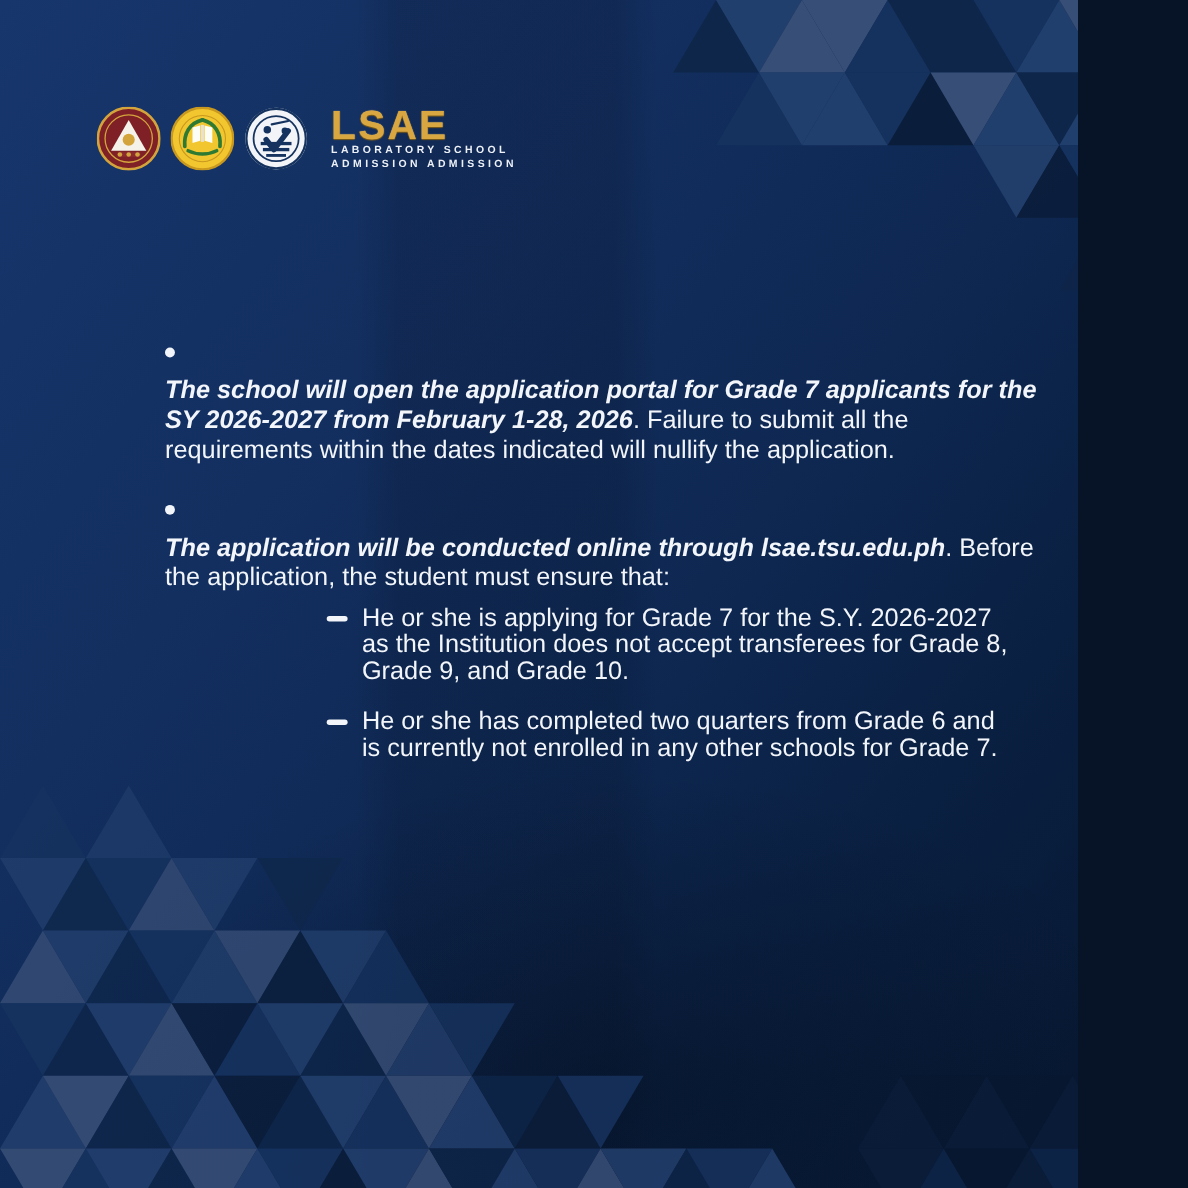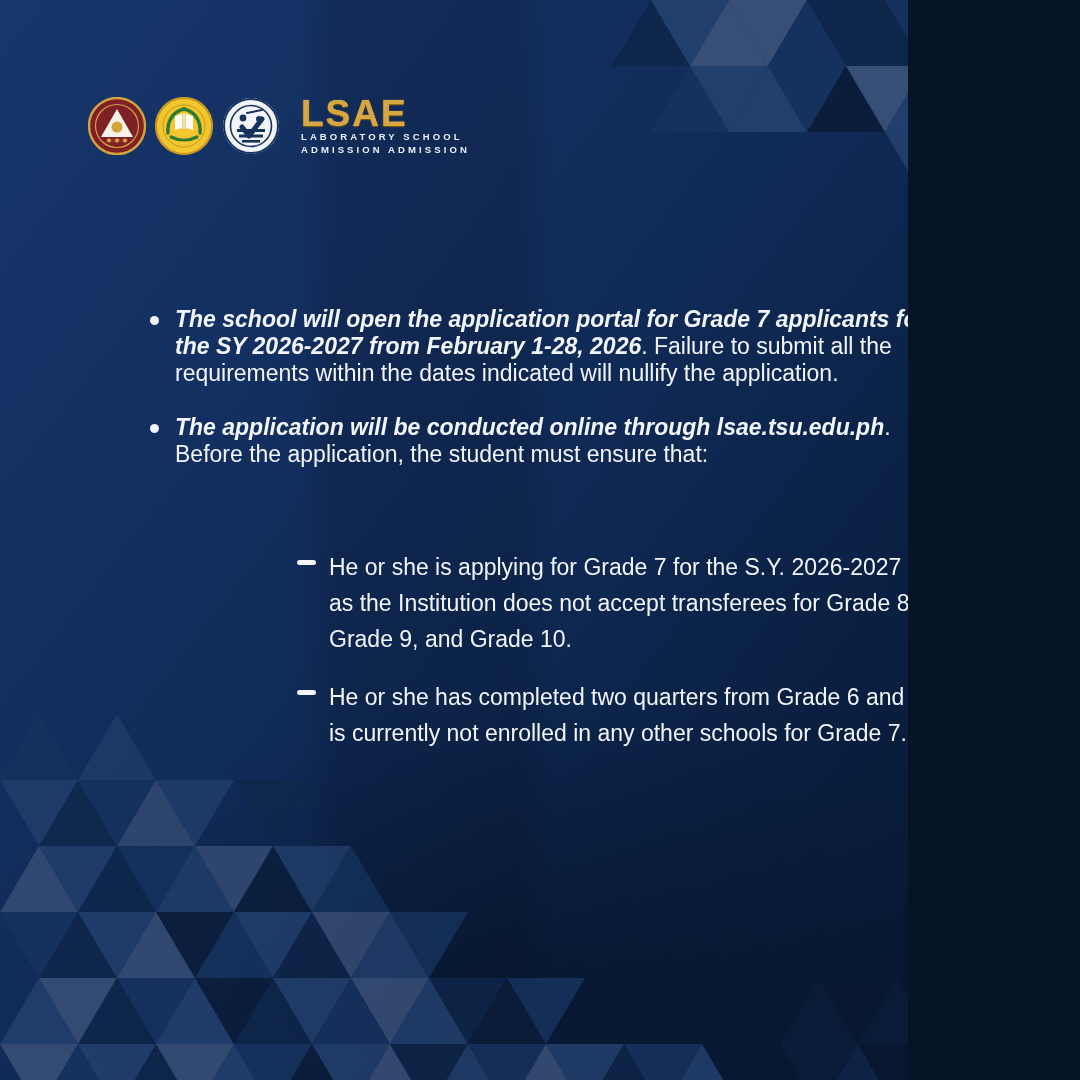--- a/index.html
+++ b/index.html
@@ -1,17 +1,17 @@
 <!DOCTYPE html>
 <html><head>
 <meta charset="utf-8">
 <style>
   html,body{margin:0;padding:0;background:#071428;}
   .canvas{
-    position:relative;width:908px;height:1080px;overflow:hidden;
+    position:relative;width:980px;height:1080px;overflow:hidden;
     font-family:"Liberation Sans",sans-serif;
     background:linear-gradient(128deg,#17366C 0%,#132F60 32%,#0E2852 58%,#091E3E 82%,#071731 100%);
   }
   .bg-shade{
     position:absolute;inset:0;pointer-events:none;
     background:
       radial-gradient(ellipse 700px 420px at 58% 92%, rgba(3,9,20,0.38), transparent 70%),
       linear-gradient(90deg, transparent 33%, rgba(6,14,30,0.18) 37%, rgba(6,14,30,0.18) 57%, transparent 61%);
   }
   svg.tri-layer{position:absolute;inset:0;pointer-events:none;}
@@ -24,29 +24,29 @@
     color:#D9A741;text-shadow:0 1px 1px #7a5a14, 0 0 1px #f3cf7a;
   }
   .wordmark .sub{font-size:9.5px;letter-spacing:3.1px;color:#EDF1F7;line-height:1.35;font-weight:bold;}
 
   .heading{
     position:absolute;left:120px;top:209px;
     color:#D2A13D;font-size:26px;font-weight:800;letter-spacing:1.2px;line-height:32px;
   }
 
   .bullets{position:absolute;left:150px;top:306px;width:795px;color:#F2F5FA;}
-  .bullet{display:flex;gap:16px;margin-bottom:27px;}
+  .bullet{display:flex;gap:16px;margin-bottom:27px;flex-direction:column;}
   .dot{flex:0 0 auto;width:9px;height:9px;border-radius:50%;background:#F2F5FA;margin-top:10px;}
   .btxt{font-size:23px;line-height:27px;}
   .b-strong{font-weight:bold;font-style:italic;}
 
   .subbullets{position:absolute;left:297px;top:549px;width:625px;color:#F2F5FA;}
   .subbullet{display:flex;gap:13px;margin-bottom:22px;}
   .dash{flex:0 0 auto;width:19px;height:5px;border-radius:2.5px;background:#F2F5FA;margin-top:11px;}
-  .stxt{font-size:23px;line-height:36px;}
+  .stxt{font-size:23px;line-height:24px;}
 
   .source{
     position:absolute;right:138px;top:941px;white-space:nowrap;
     color:#E6ECF5;font-size:16.5px;font-style:italic;letter-spacing:0.4px;
   }
 </style>
 </head>
 <body>
 
 <div class="canvas">

